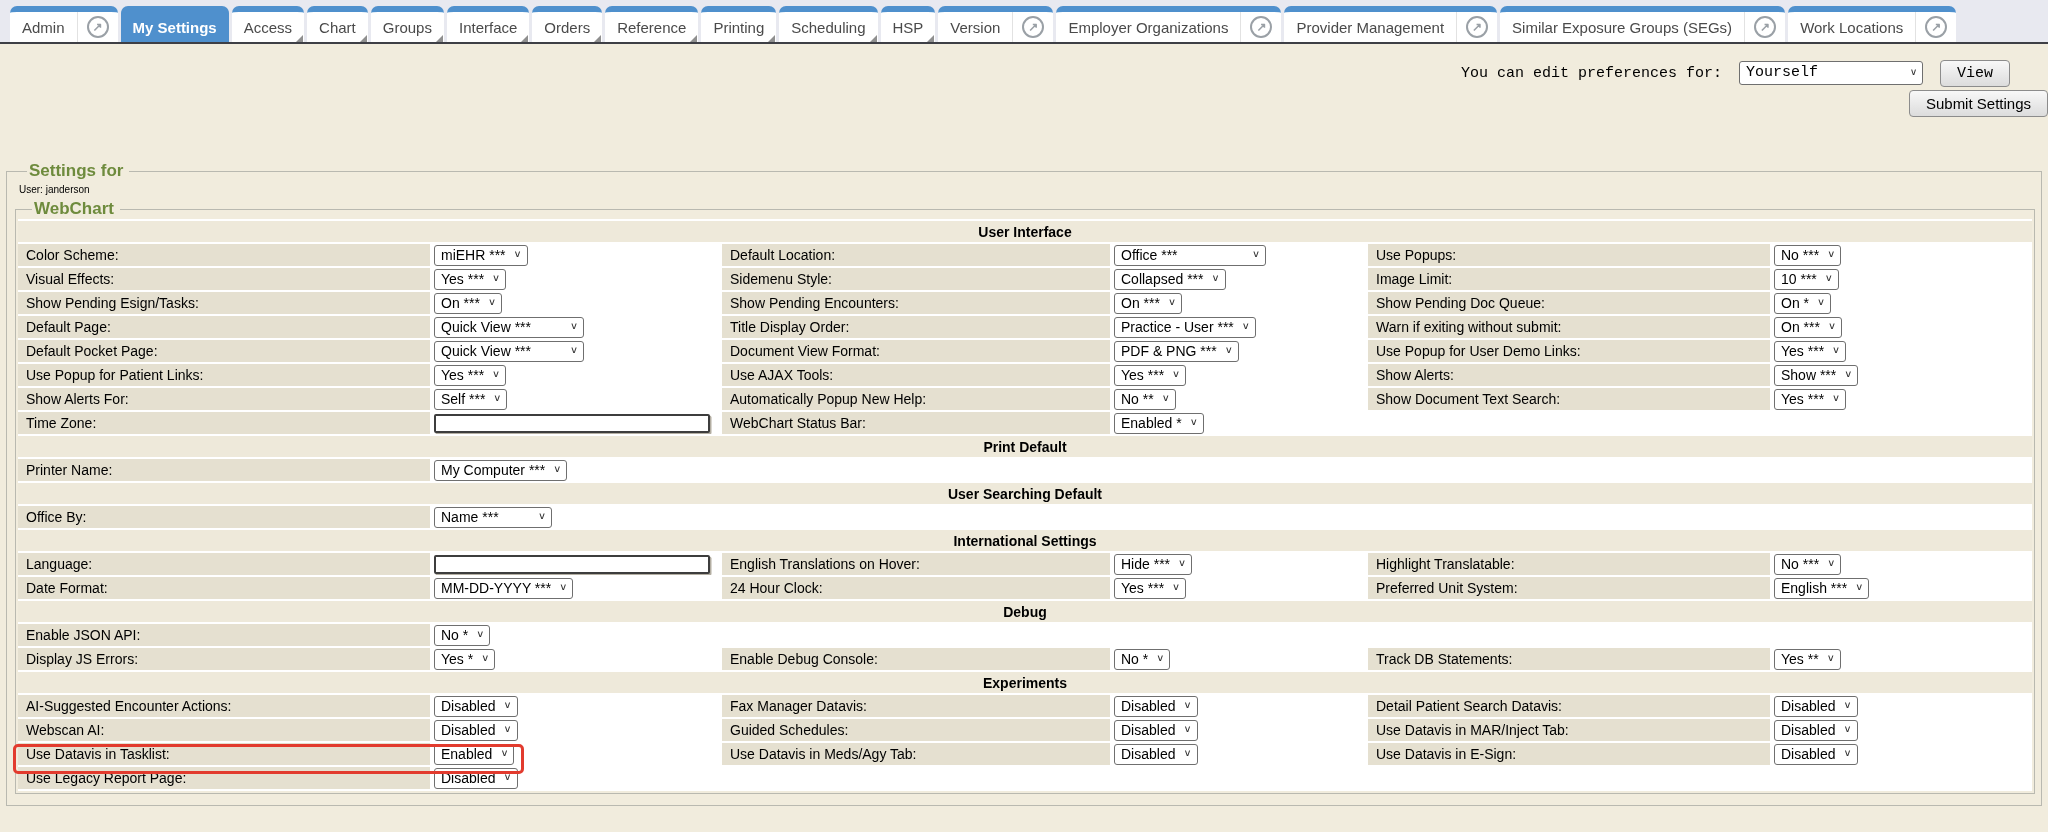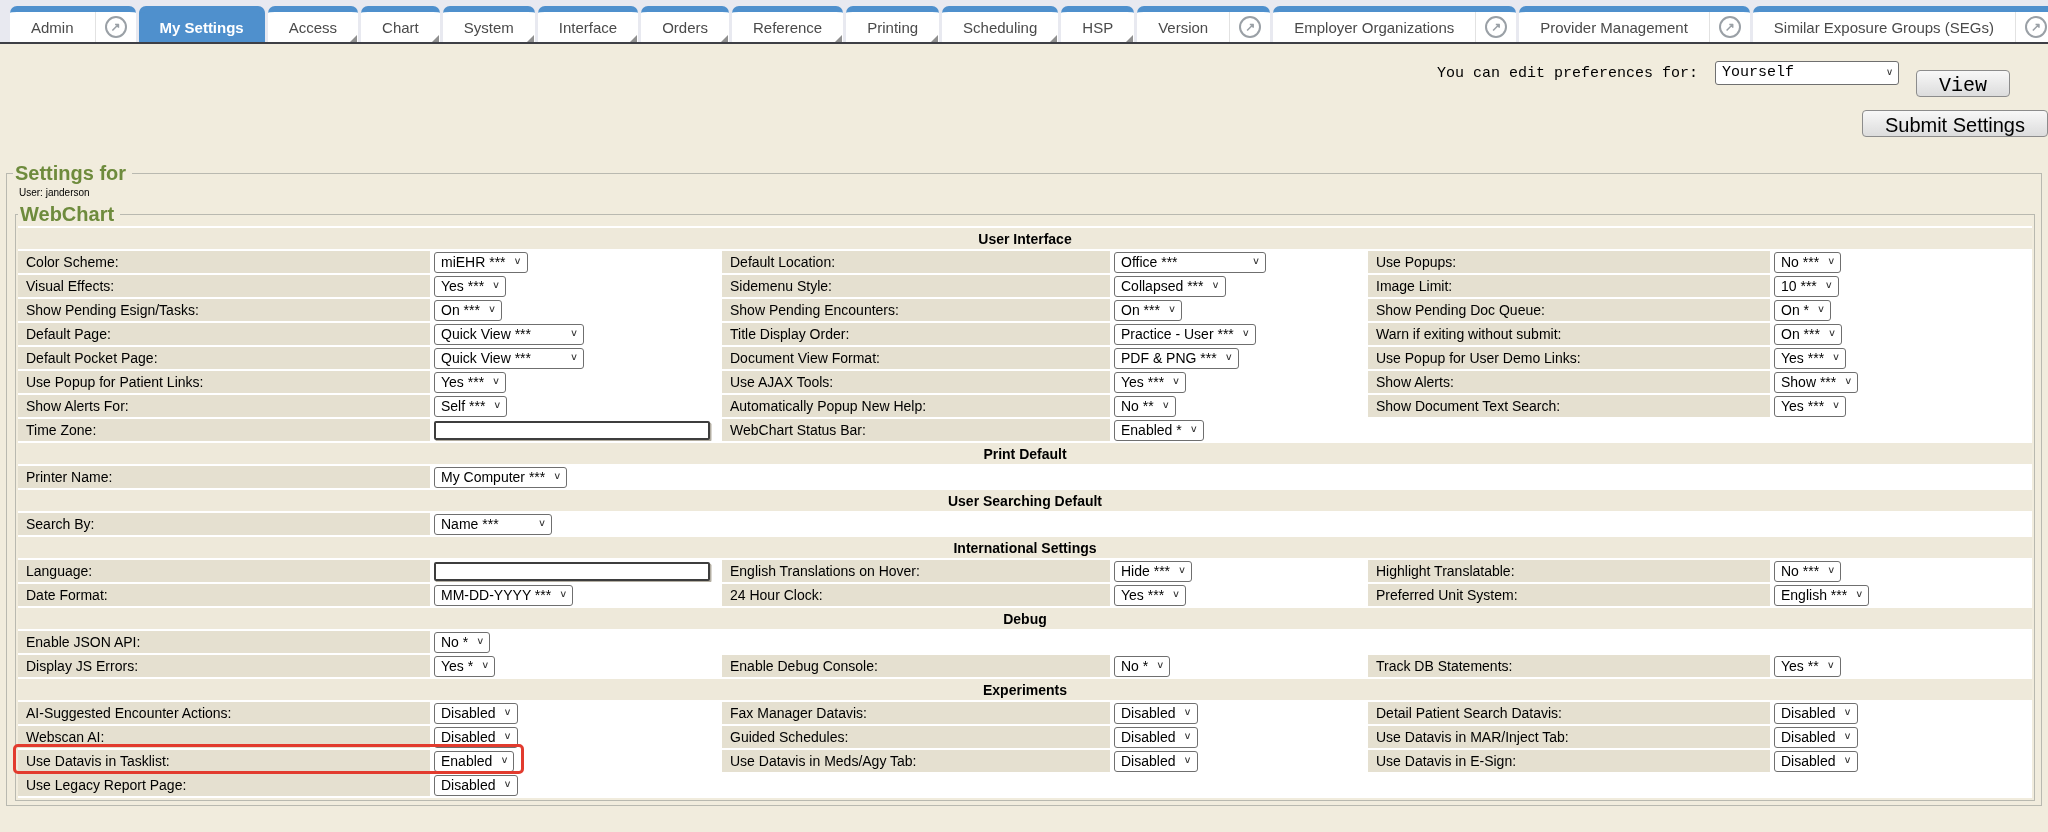--- a/index.html
+++ b/index.html
@@ -21,49 +21,49 @@
   .tabbar{
     height:44px;background:#e8e9f0;border-bottom:2px solid #3e3f45;
     display:flex;align-items:flex-end;padding-left:10px;gap:3px;
   }
   .tab{
     display:flex;align-items:center;height:36px;background:#fff;
     border-radius:7px 7px 0 0;border-top:6px solid var(--tab-blue);
     position:relative;color:#4a4a4a;font-size:15px;white-space:nowrap;
     cursor:default;
   }
-  .tab .tab-label{padding:0 21px;text-align:right;}
+  .tab .tab-label{padding:0 12px;text-align:right;}
   .tab.active{background:var(--tab-blue);border-top-color:var(--tab-blue);color:#fff;font-weight:bold;}
   .tab .ext{display:flex;align-items:center;justify-content:center;align-self:stretch;border-left:1px solid #e2e2e2;padding:0 9px;}
   .tab .circle{
     width:22px;height:22px;border:2px solid #9aa0a6;border-radius:50%;
     color:#9aa0a6;font-size:12px;line-height:1;display:flex;align-items:center;justify-content:center;
     font-weight:bold;
   }
   .fold{position:absolute;right:1px;bottom:0;width:0;height:0;
     border-left:7px solid transparent;border-bottom:7px solid #8f8f8f;}
   
   .prefs-row{display:flex;justify-content:flex-end;align-items:center;gap:17px;
     margin:15px 38px 0 0;height:28px;font-size:15px;font-family:Liberation Mono, monospace;}
   .btn{
     background:linear-gradient(#f8f8f8,#dcdcdc);border:1px solid #8c8c8c;border-radius:4px;
-    font-size:20px;padding:3px 22px;font-family:inherit;color:#000;height:27px;margin-top:20px;
+    font-size:15px;padding:3px 16px;font-family:inherit;color:#000;height:27px;
   }
   .submit-row{display:flex;justify-content:flex-end;margin-top:3px;height:30px;}
   
   .sel{
     display:inline-flex;align-items:center;gap:8px;background:#fff;
     border:1px solid #6f6f6f;border-radius:3px;padding:1px 5px 2px 6px;
     font-size:14px;height:21px;line-height:1;cursor:default;
   }
   .sel .arrow{font-size:11px;color:#333;transform:scaleY(.85);}
   .prefs-sel{width:184px;justify-content:space-between;font-size:15px;height:24px;}
   
   fieldset{border:1px solid #b9b9b0;margin:0;padding:0;}
-  legend{font-size:20px;font-weight:bold;color:var(--heading-green);padding:0 6px 0 2px;margin-left:0;line-height:1.1;}
+  legend{font-size:17px;font-weight:bold;color:var(--heading-green);padding:0 6px 0 2px;margin-left:14px;line-height:1.1;}
   .outer{margin:42px 6px 0;padding:0 4px 4px 6px;height:644px;}
   .user-line{font-size:10px;margin:3px 0 5px 6px;}
   .inner{margin:0 2px 0 2px;padding:1px 2px 2px;}
   
   table{border-collapse:separate;border-spacing:0 2px;background:#fff;width:100%;table-layout:fixed;}
   td{font-size:14px;overflow:hidden;white-space:nowrap;vertical-align:middle;}
   td.lbl{background:var(--row-beige);padding:0 4px 0 8px;height:22px;}
   td.val{background:#fff;padding:0 0 0 4px;height:22px;}
   td.hdr{background:var(--section-beige);text-align:center;font-weight:bold;height:21px;}
   td.empty{background:#fff;}
@@ -92,21 +92,21 @@
     </div>
     <div class="tab">
       <span class="tab-label">Access</span>
       <span class="fold"></span>
     </div>
     <div class="tab">
       <span class="tab-label">Chart</span>
       <span class="fold"></span>
     </div>
     <div class="tab">
-      <span class="tab-label">System</span>
+      <span class="tab-label">Groups</span>
       <span class="fold"></span>
     </div>
     <div class="tab">
       <span class="tab-label">Interface</span>
       <span class="fold"></span>
     </div>
     <div class="tab">
       <span class="tab-label">Orders</span>
       <span class="fold"></span>
     </div>
@@ -327,21 +327,21 @@
                 <span class="sel-text">My Computer ***</span>
                 <span class="arrow">∨</span>
               </span></td>
             <td class="empty" colspan="2"></td>
             <td class="empty" colspan="2"></td>
           </tr>
           <tr>
             <td class="hdr" colspan="6">User Searching Default</td>
           </tr>
           <tr>
-            <td class="lbl">Search By:</td>
+            <td class="lbl">Office By:</td>
             <td class="val"><span class="sel" style="min-width: 118px; justify-content: space-between; gap: 10px;">
                 <span class="sel-text">Name ***</span>
                 <span class="arrow">∨</span>
               </span></td>
             <td class="empty" colspan="2"></td>
             <td class="empty" colspan="2"></td>
           </tr>
           <tr>
             <td class="hdr" colspan="6">International Settings</td>
           </tr>

